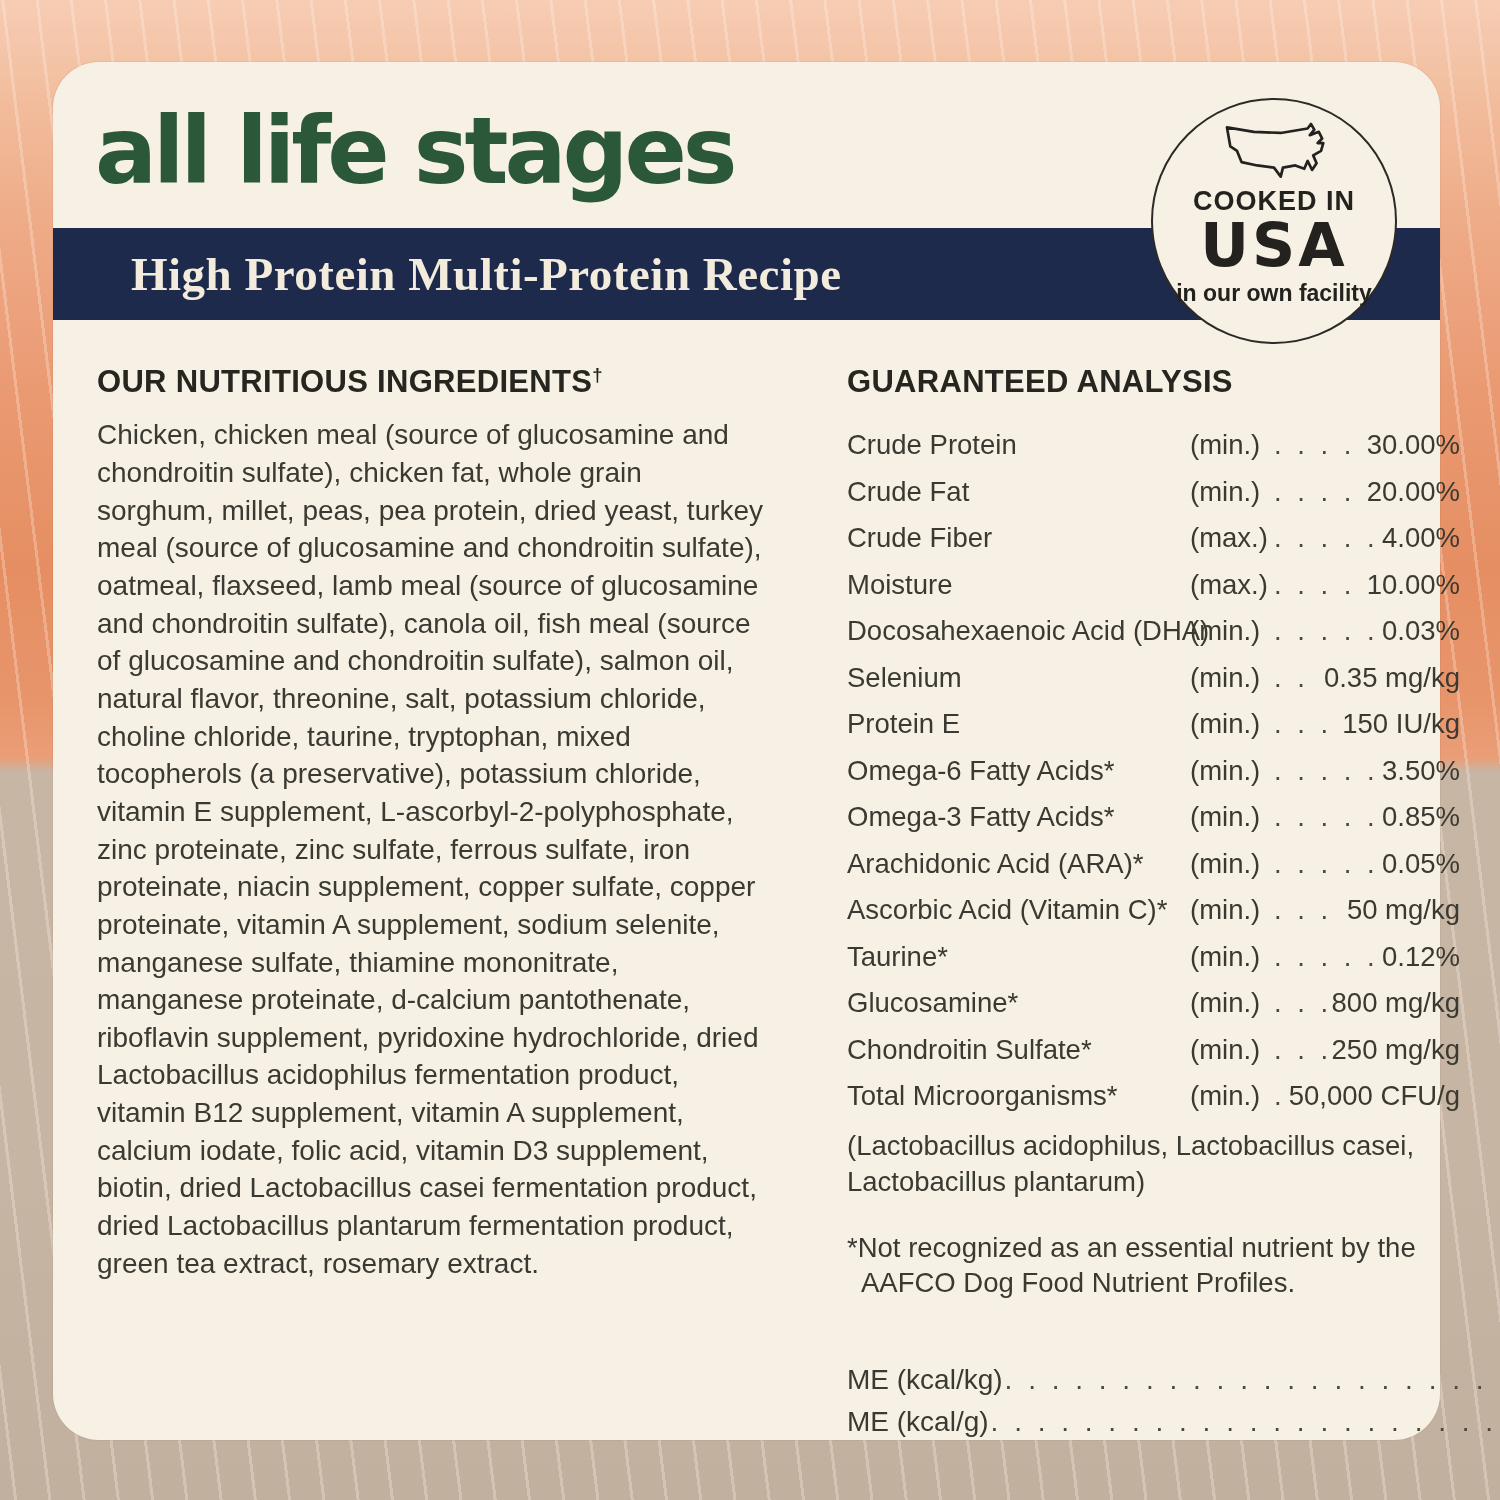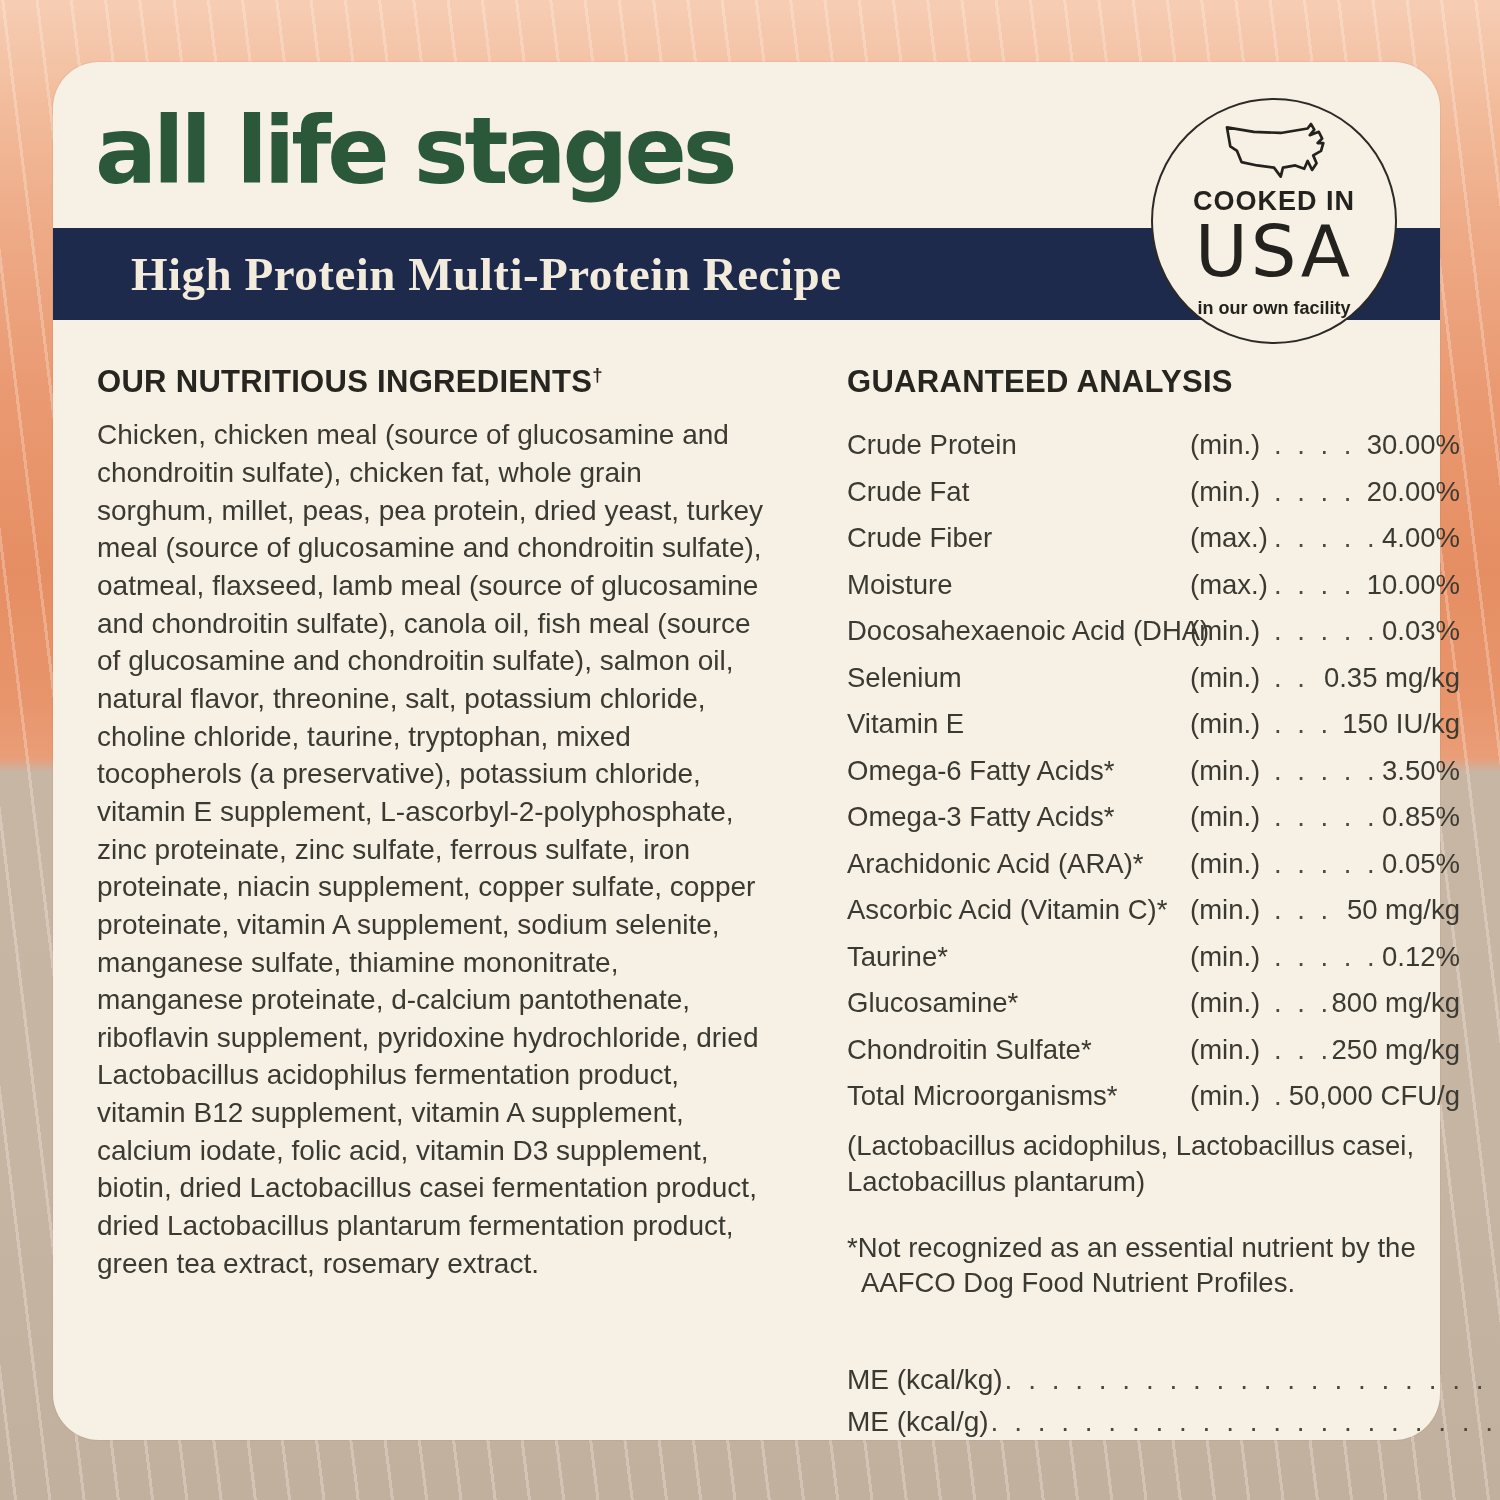--- a/index.html
+++ b/index.html
@@ -35,22 +35,22 @@
     font-size:47px;color:#f3ecdc;padding-left:48px;letter-spacing:.5px;
   }
   .badge{
     position:absolute;left:1098px;top:36px;width:242px;height:242px;
     background:#f6f0e5;border:2px solid #2b2a26;border-radius:50%;
     display:flex;flex-direction:column;align-items:center;z-index:5;
     color:#23221e;text-align:center;
   }
   .badge svg{margin-top:20px;}
   .badge-l1{font-weight:bold;font-size:27px;letter-spacing:1px;margin-top:2px;}
-  .badge-l2{font-family:"DejaVu Sans", sans-serif;font-weight:normal;font-size:72px;line-height:.95;letter-spacing:3px;}
-  .badge-l3{font-weight:bold;font-size:18px;margin-top:13px;}
+  .badge-l2{font-family:"DejaVu Sans", sans-serif;font-weight:bold;font-size:60px;line-height:.95;letter-spacing:3px;}
+  .badge-l3{font-weight:bold;font-size:23px;margin-top:6px;}
   .cols{position:absolute;left:44px;top:302px;right:30px;}
   .col-left{position:absolute;left:0;top:0;width:668px;color:#3b3a32;}
   .col-right{position:absolute;left:750px;top:0;width:613px;color:#3b3a32;}
   h2{
     margin:0;font-size:31px;font-weight:bold;color:#262520;letter-spacing:.3px;
   }
   sup.mark{font-size:60%;vertical-align:super;}
   .ing-body{margin-top:16px;font-size:28px;line-height:1.345;}
   .ing-foot{margin-top:36px;font-size:28px;line-height:1.345;}
   .ga-rows{margin-top:20px;}
@@ -139,21 +139,21 @@
           </div>
 
           <div class="ga-row">
             <span class="ga-label">Selenium</span>
             <span class="ga-qual">(min.)</span>
             <span class="ga-dots">. . . . . . . . . . . . . . . . . . . . . . . .</span>
             <span class="ga-value">0.35 mg/kg</span>
           </div>
 
           <div class="ga-row">
-            <span class="ga-label">Vitamin E</span>
+            <span class="ga-label">Protein E</span>
             <span class="ga-qual">(min.)</span>
             <span class="ga-dots">. . . . . . . . . . . . . . . . . . . . . . . .</span>
             <span class="ga-value">150 IU/kg</span>
           </div>
 
           <div class="ga-row">
             <span class="ga-label">Omega-6 Fatty Acids*</span>
             <span class="ga-qual">(min.)</span>
             <span class="ga-dots">. . . . . . . . . . . . . . . . . . . . . . . .</span>
             <span class="ga-value">3.50%</span>

